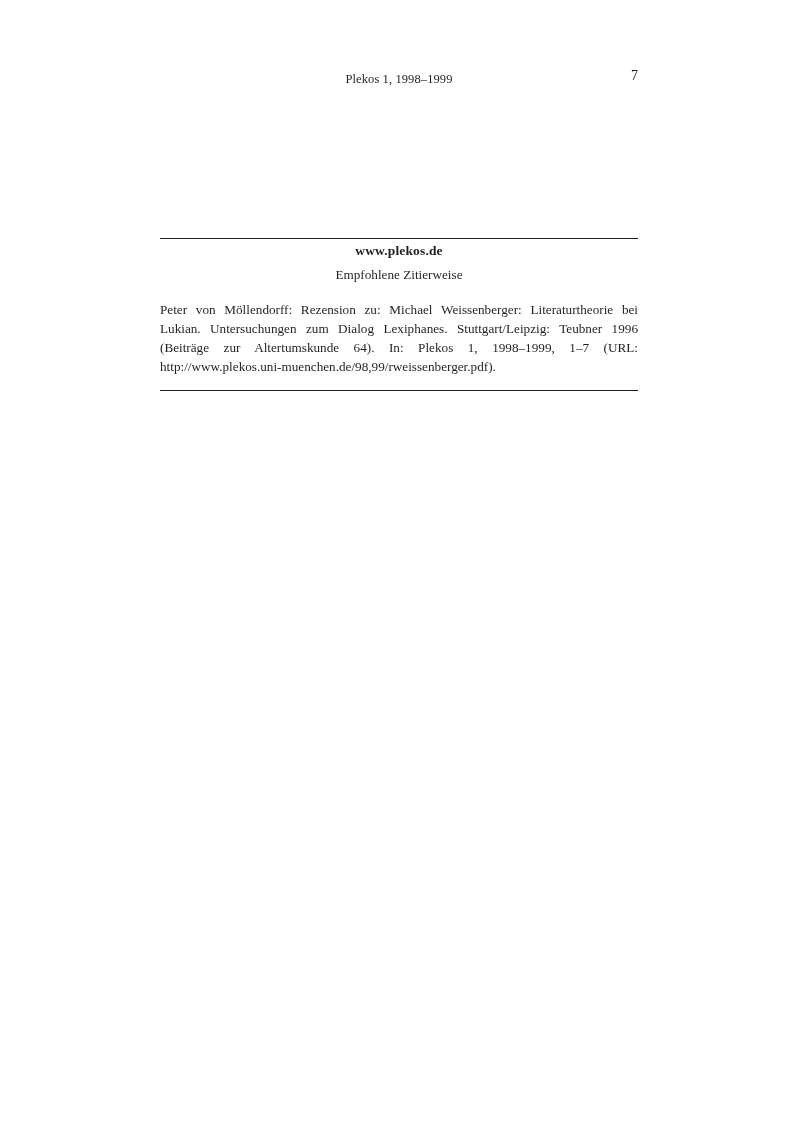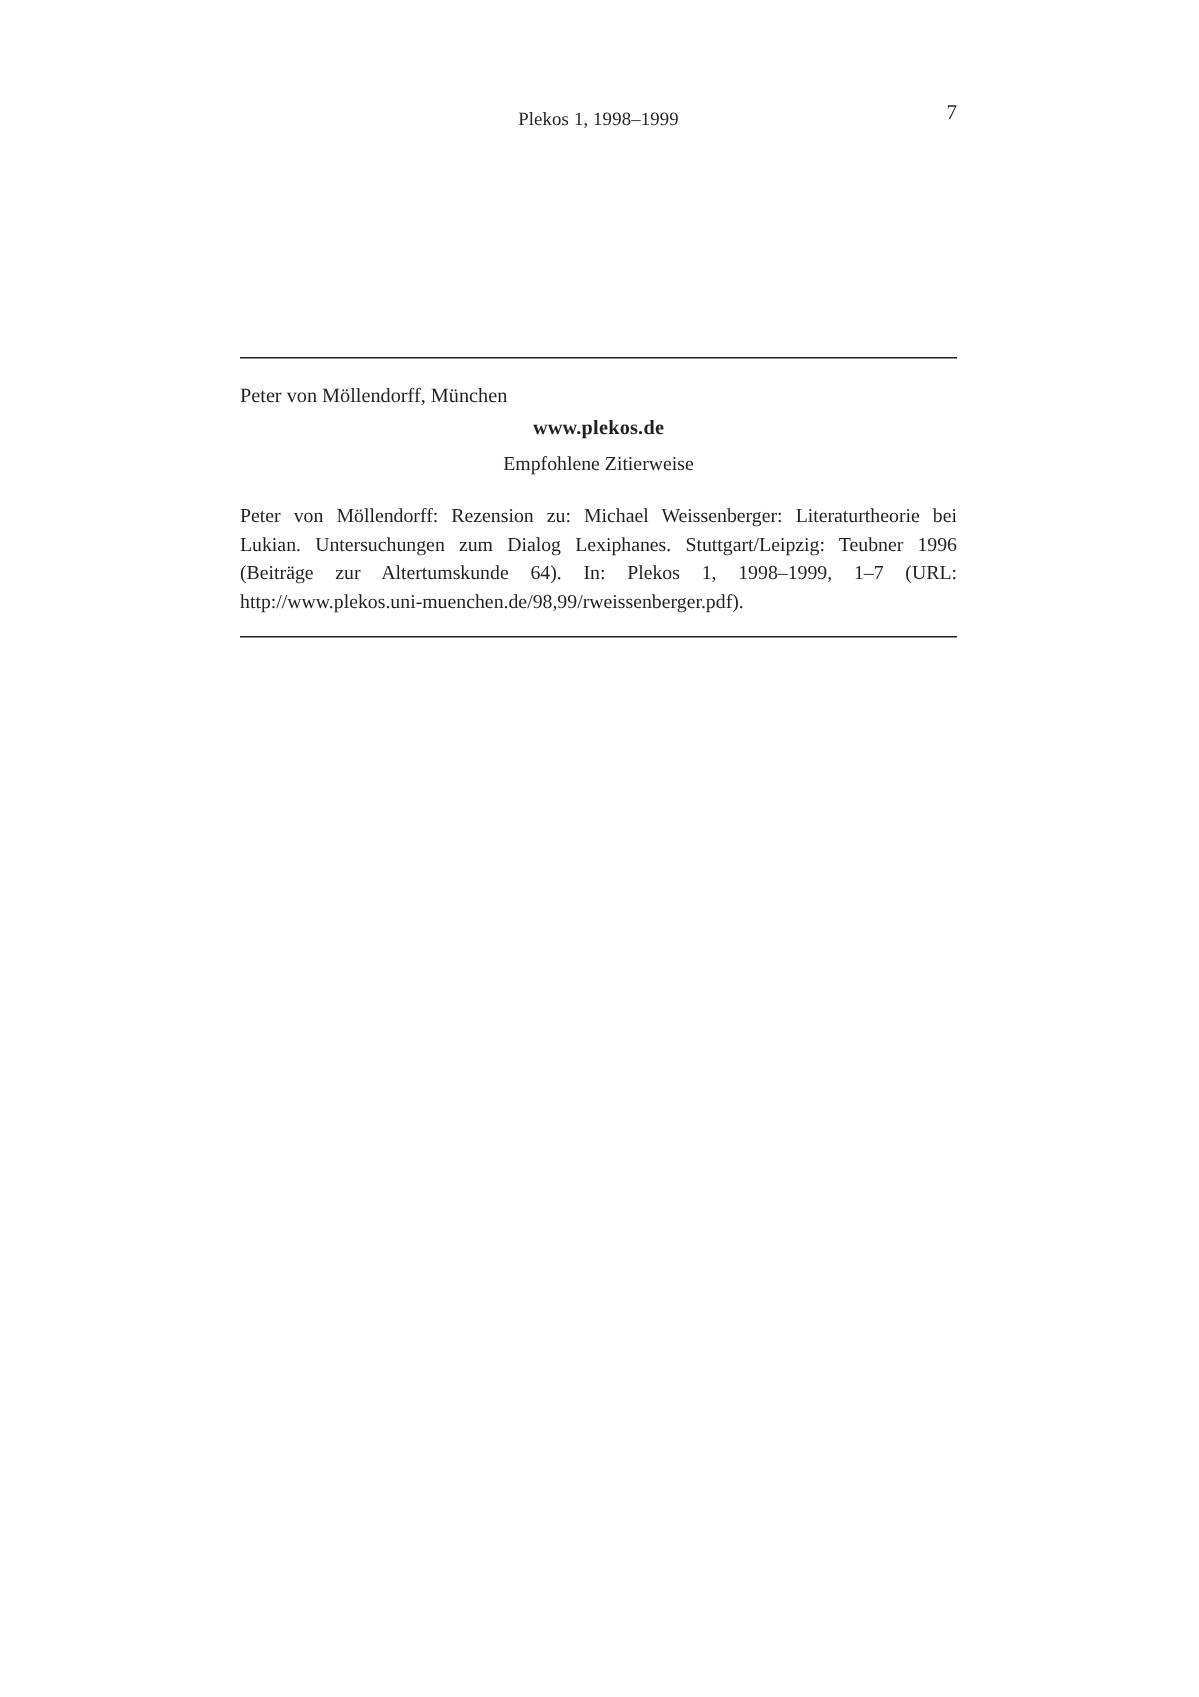--- a/index.html
+++ b/index.html
@@ -94,21 +94,20 @@
 
   <div class="running-head">
     <div class="journal">Plekos 1, 1998–1999</div>
     <div class="folio">7</div>
   </div>
 
   <div class="colophon">
 
     <div class="rule"></div>
 
-    <div class="affiliation">Peter von Möllendorff, München</div>
 
     <div class="site-title">www.plekos.de</div>
 
     <div class="cite-label">Empfohlene Zitierweise</div>
 
     <div class="citation">Peter von Möllendorff: Rezension zu: Michael Weissenberger: Literaturtheorie bei Lukian. Untersuchungen zum Dialog Lexiphanes. Stuttgart/Leipzig: Teubner 1996 (Beiträge zur Altertumskunde 64). In: Plekos 1, 1998–1999, 1–7 (URL: http://www.plekos.uni-muen­chen.de/98,99/rweissenberger.pdf).</div>
 
     <div class="rule rule-bottom"></div>
 
   </div>

